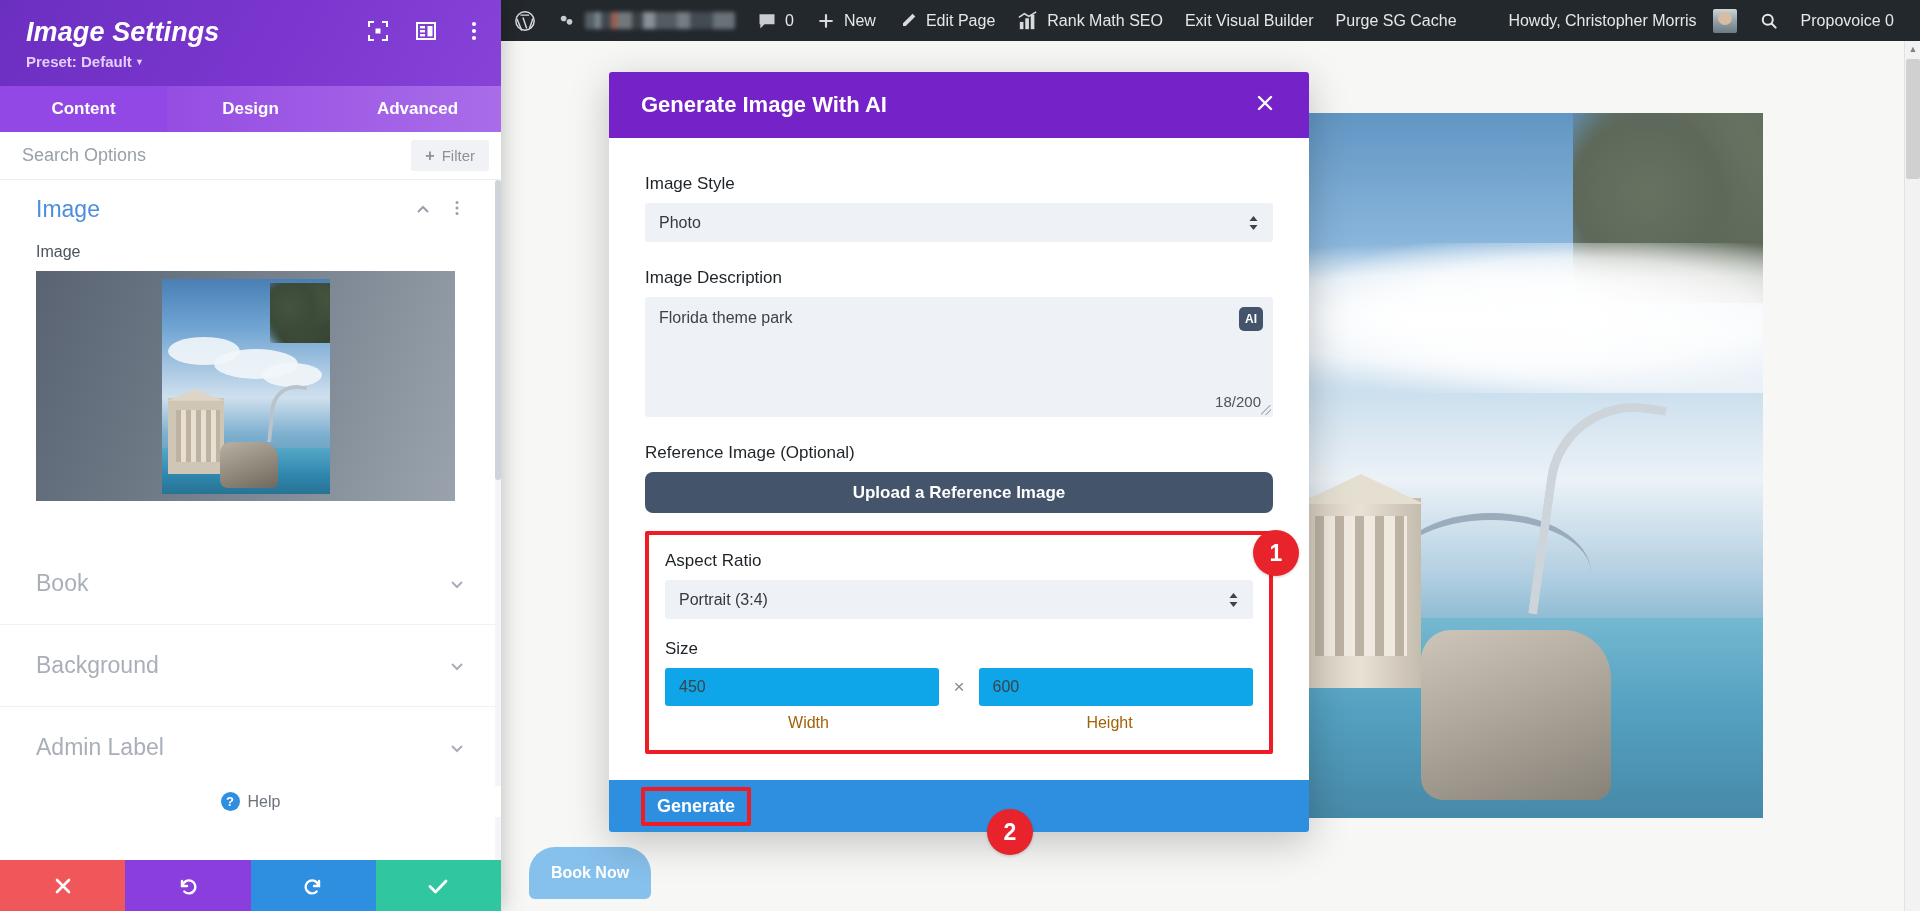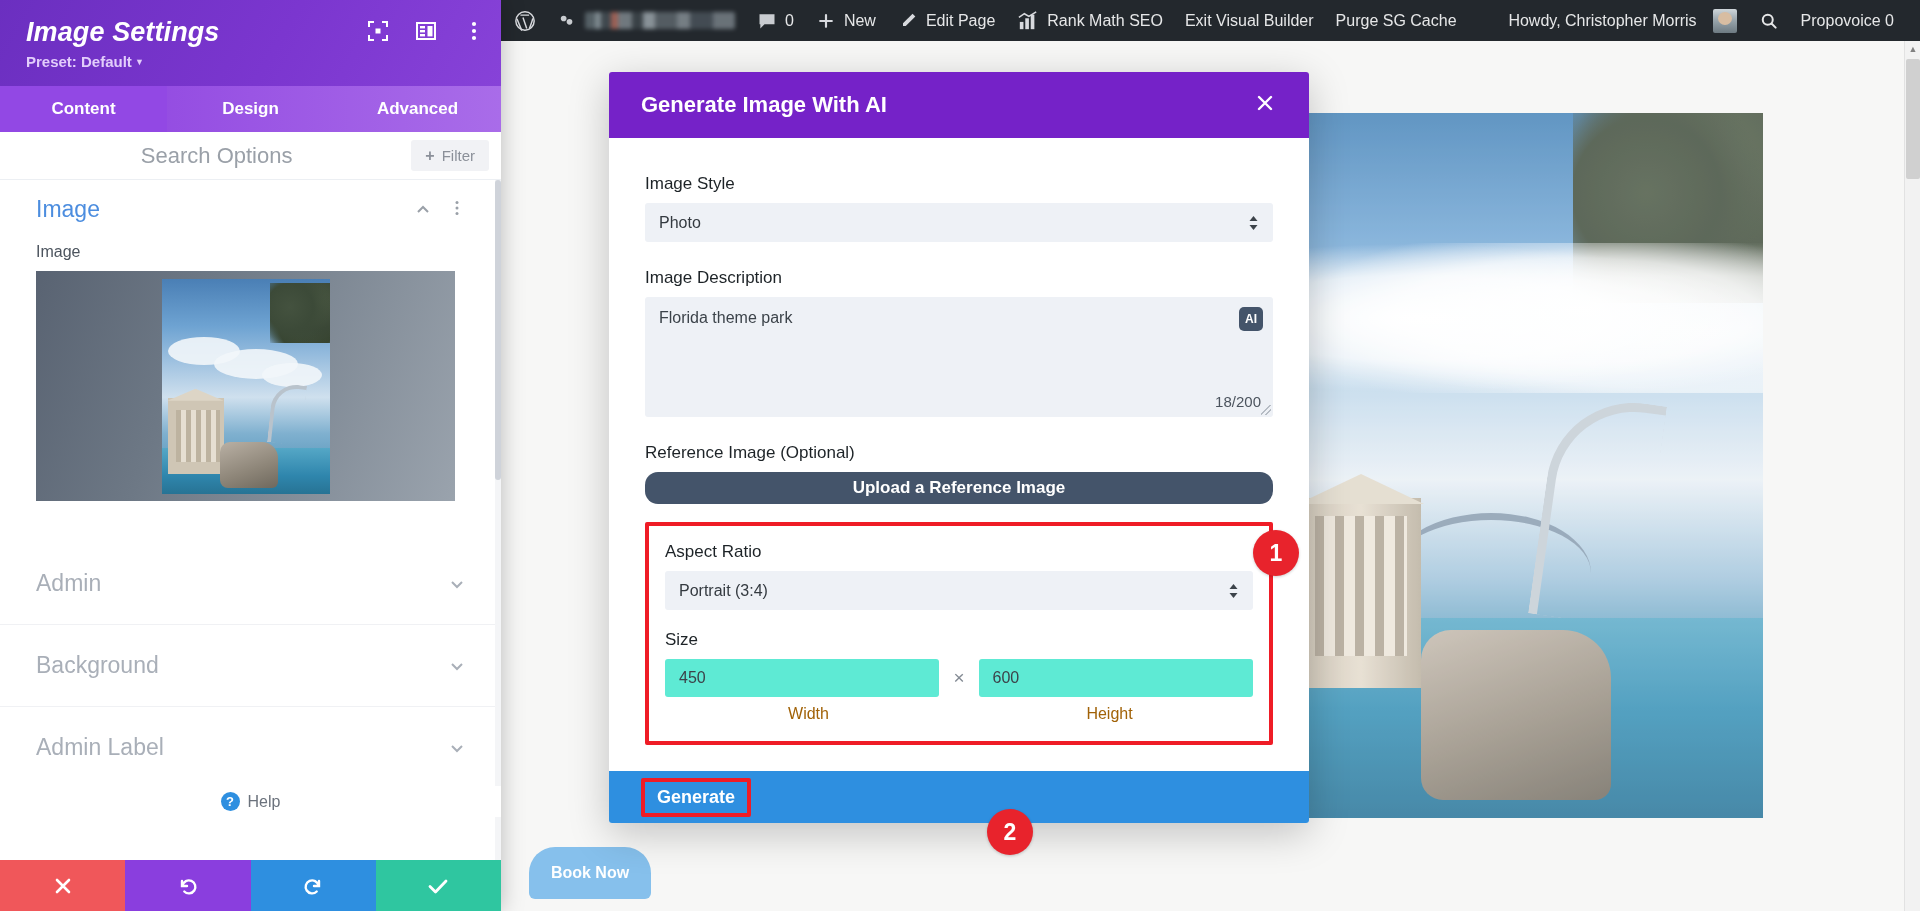--- a/index.html
+++ b/index.html
@@ -55,22 +55,22 @@
   .sp-tab.active::after{
     content:""; position:absolute; left:0; bottom:0; width:100%; height:0px;
   }
 
   .sp-search-row {
     display: flex; align-items: center;
     height: 48px; border-bottom: 1px solid #eceff3;
     background: #fff; padding-left: 22px;
   }
   .sp-search-input {
-    flex: 1; border: 0; outline: 0; font-size: 22px; color: #8b8f97;
-    font-family: "Liberation Sans", sans-serif; background: transparent; text-align: center;
+    flex: 1; border: 0; outline: 0; font-size: 18px; color: #8b8f97;
+    font-family: "Liberation Sans", sans-serif; background: transparent;
   }
   .sp-search-input::placeholder { color: #9aa0a8; }
   .sp-filter-btn {
     margin-right: 12px; background: #f1f2f5; color: #8b9099;
     border: 0; border-radius: 3px; height: 31px; padding: 0 14px;
     font-size: 15px; font-family: "Liberation Sans", sans-serif;
     display: flex; align-items: center; gap: 7px; cursor: pointer;
   }
   .sp-filter-btn .plus { font-size: 16px; font-weight: bold; }
 
@@ -331,33 +331,33 @@
     font-size: 15px; color: #4c545e;
   }
   .ta-grip {
     position:absolute; right:2px; bottom:2px; width:10px; height:10px;
     background:
       linear-gradient(135deg, transparent 0 45%, #b6bcc4 45% 55%, transparent 55% 100%),
       linear-gradient(135deg, transparent 0 70%, #b6bcc4 70% 80%, transparent 80% 100%);
   }
 
   .upload-btn {
-    width: 100%; height: 32px; background: #44546a; color: #fff;
-    border: 0; border-radius: 13px; font-size: 17px; font-weight: bold;
+    width: 100%; height: 41px; background: #44546a; color: #fff;
+    border: 0; border-radius: 8px; font-size: 17px; font-weight: bold;
     font-family: "Liberation Sans", sans-serif; cursor: pointer;
   }
 
   .ratio-group {
     border: 4px solid #ef1c26; border-radius: 2px;
     padding: 16px 16px 18px 16px; margin-top: 18px;
     position: relative;
   }
   .size-row { display: flex; align-items: center; gap: 14px; }
   .size-input {
-    flex: 1; height: 38px; background: #5eead4; border: 0; border-radius: 3px;
+    flex: 1; height: 38px; background: #0ea5e9; border: 0; border-radius: 3px;
     padding: 0 14px; font-size: 16px; color: #3c434a;
     font-family: "Liberation Sans", sans-serif;
   }
   .size-x { color: #848b94; font-size: 19px; }
   .size-captions { display: flex; margin-top: 8px; }
   .size-cap { flex: 1; text-align: center; font-size: 16px; color: #a16207; }
   .size-cap.right { margin-left: 14px; }
 
   .modal-foot {
     background: #2e8fe0; height: 52px;
@@ -466,21 +466,21 @@
                 <div class="tp-cols"></div>
               </div>
             <div class="tp-rock"></div>
           </div>
         </div>
       </div>
 
       <div style="height:42px"></div>
 
       <div class="section-row">
-        <span class="section-row-title">Admin</span>
+        <span class="section-row-title">Book</span>
         <span class="chev-down">
           <svg viewBox="0 0 16 16" width="16" height="16" fill="none" stroke="#a9afb8" stroke-width="2">
               <path d="M3 6l5 5 5-5"></path>
             </svg>
         </span>
       </div>
       <div class="section-row">
         <span class="section-row-title">Background</span>
         <span class="chev-down">
           <svg viewBox="0 0 16 16" width="16" height="16" fill="none" stroke="#a9afb8" stroke-width="2">

